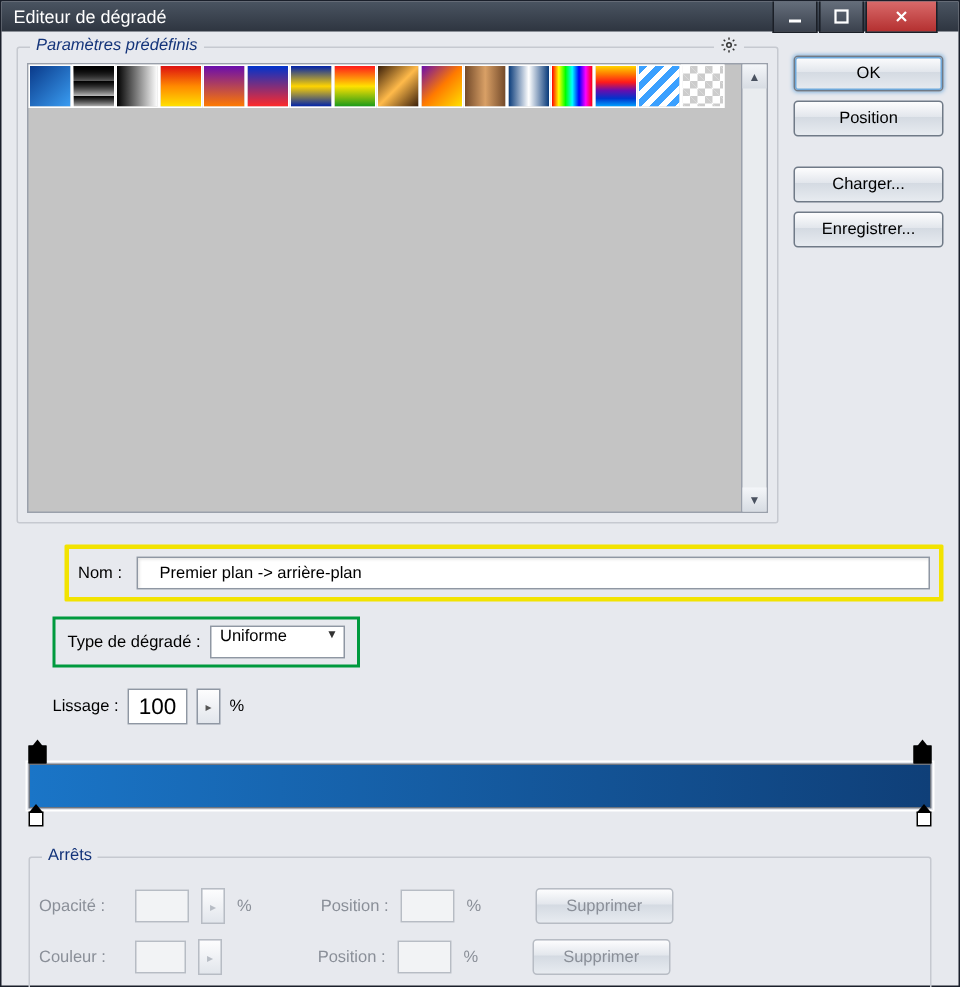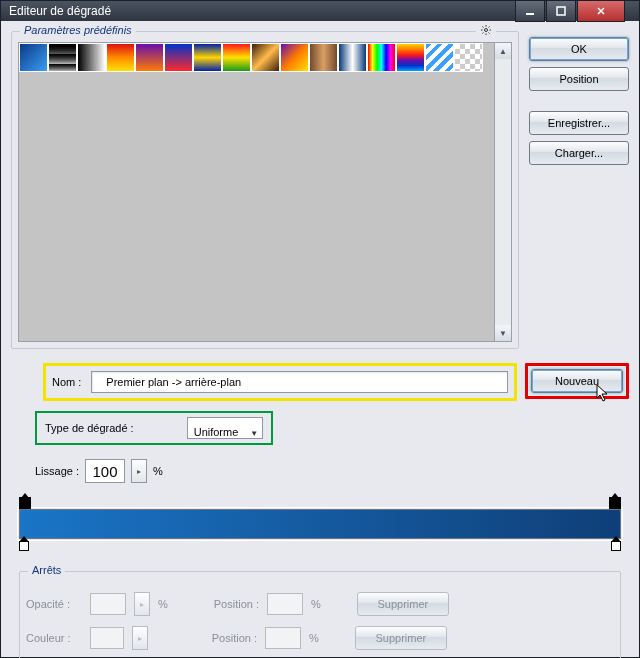--- a/index.html
+++ b/index.html
@@ -24,21 +24,21 @@
   .swatches{flex:1;background:#c4c4c4;border:1px solid #9aa0ab;border-right:none;padding:0;display:flex;flex-wrap:wrap;align-content:flex-start;}
   .sw{width:29px;height:29px;border:1px solid #fff;box-sizing:border-box;margin:0;}
   .scrollbar{width:16px;background:#e9ecef;border:1px solid #9aa0ab;display:flex;flex-direction:column;justify-content:space-between;}
   .sbbtn{height:16px;background:linear-gradient(to bottom,#f4f6f9,#d7dce3);display:flex;align-items:center;justify-content:center;color:#4a5260;font-size:8px;}
   .namerow{display:flex;align-items:center;gap:10px;margin-top:14px;border:3px solid #f2e300;padding:5px 6px;border-radius:1px;}
   .namerow label{white-space:nowrap;}
   .textinput{flex:1;height:20px;border:1px solid #8f97a3;background:#fff;padding:0 14px;font-family:inherit;font-size:11px;box-shadow:inset 1px 1px 2px rgba(0,0,0,.1);}
   .nouveau-wrap{border:3px solid #e20000;padding:3px;border-radius:1px;margin-top:14px;}
   .nouveau-wrap .btn{width:90px;}
   .typewrap{display:inline-flex;align-items:center;gap:6px;border:2px solid #009a3e;padding:4px 8px;margin:10px 0 0 24px;}
-  .select{height:20px;border:1px solid #8f97a3;background:#fff;display:flex;align-items:flex-end;padding:0 4px 0 6px;gap:12px;cursor:pointer;margin-left:47px;}
+  .select{height:20px;border:1px solid #8f97a3;background:#fff;display:flex;align-items:flex-start;padding:0 4px 0 6px;gap:26px;cursor:pointer;}
   .select .caret{font-size:8px;color:#333;}
   .lissage{display:flex;align-items:center;gap:6px;margin:14px 0 0 24px;}
   .numbox{width:34px;height:20px;border:1px solid #8f97a3;background:#fff;text-align:center;font-family:inherit;font-size:15px;}
   .stepbtn{width:14px;height:22px;border:1px solid #8f97a3;background:linear-gradient(to bottom,#fdfdfe,#e2e6ec);display:flex;align-items:center;justify-content:center;font-size:8px;color:#555;cursor:pointer;}
   .grad-area{margin:14px 8px 0 8px;position:relative;}
   .stoprow{height:12px;position:relative;}
   .ostop{position:absolute;width:10px;height:10px;border:1px solid #000;background:#000;top:0;}
   .ostop::after{content:"";position:absolute;left:1px;top:-5px;border-left:4px solid transparent;border-right:4px solid transparent;border-bottom:5px solid #000;}
   .gradbar{height:28px;border:1px solid #6e7580;background:linear-gradient(to right,#1a75c7,#0f3f78);outline:1px solid #fff;outline-offset:1px;}
   .cstop{position:absolute;width:10px;height:10px;border:1px solid #000;top:0;box-sizing:border-box;}
@@ -115,35 +115,29 @@
               <div class="sbbtn">▲</div>
               <div class="sbbtn">▼</div>
             </div>
           </div>
         </div>
       </div>
       <div class="rightcol">
         <div class="btn primary">OK</div>
         <div class="btn">Position</div>
         <div style="height:8px"></div>
+        <div class="btn">Charger...</div>
         <div class="btn">Enregistrer...</div>
-        <div class="btn">Charger...</div>
       </div>
     </div>
 
     <div style="display:flex;align-items:flex-start;gap:8px;">
       <div class="namerow" style="flex:1;margin-left:32px;">
         <label>Nom :</label>
         <input class="textinput" value="Premier plan -&gt; arrière-plan" style="">
-      </div>
-      <div class="nouveau-wrap" style="position:relative;">
-        <div class="btn primary">Nouveau</div>
-        <svg class="cursor" style="left:68px;top:18px" width="16" height="20" viewBox="0 0 16 20">
-            <path d="M1 1 L1 14 L4 11 L7 17 L9 16 L6 10 L11 10 Z" fill="#fff" stroke="#000" stroke-width="1"></path>
-          </svg>
       </div>
     </div>
 
     <div class="typewrap">
       <span>Type de dégradé :</span>
       <div class="select">
         <span>Uniforme</span>
         <span class="caret">▼</span>
       </div>
     </div>

